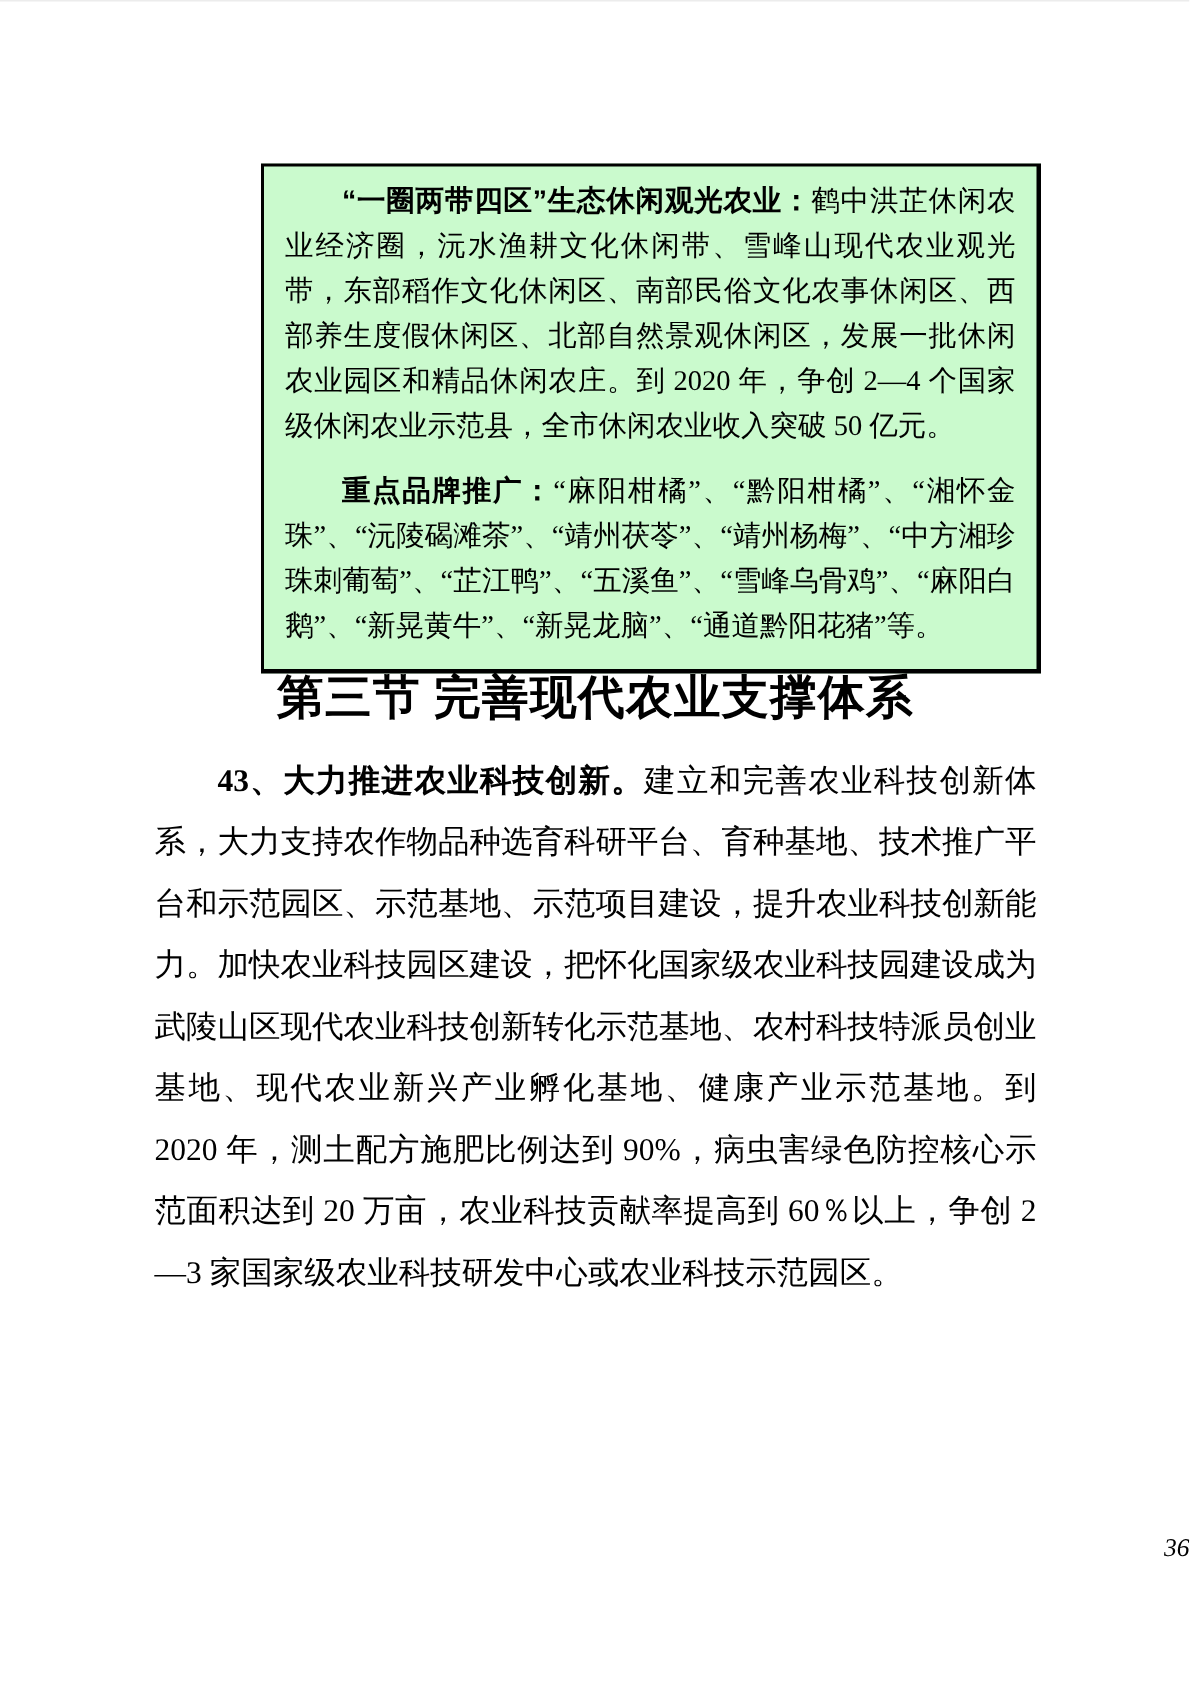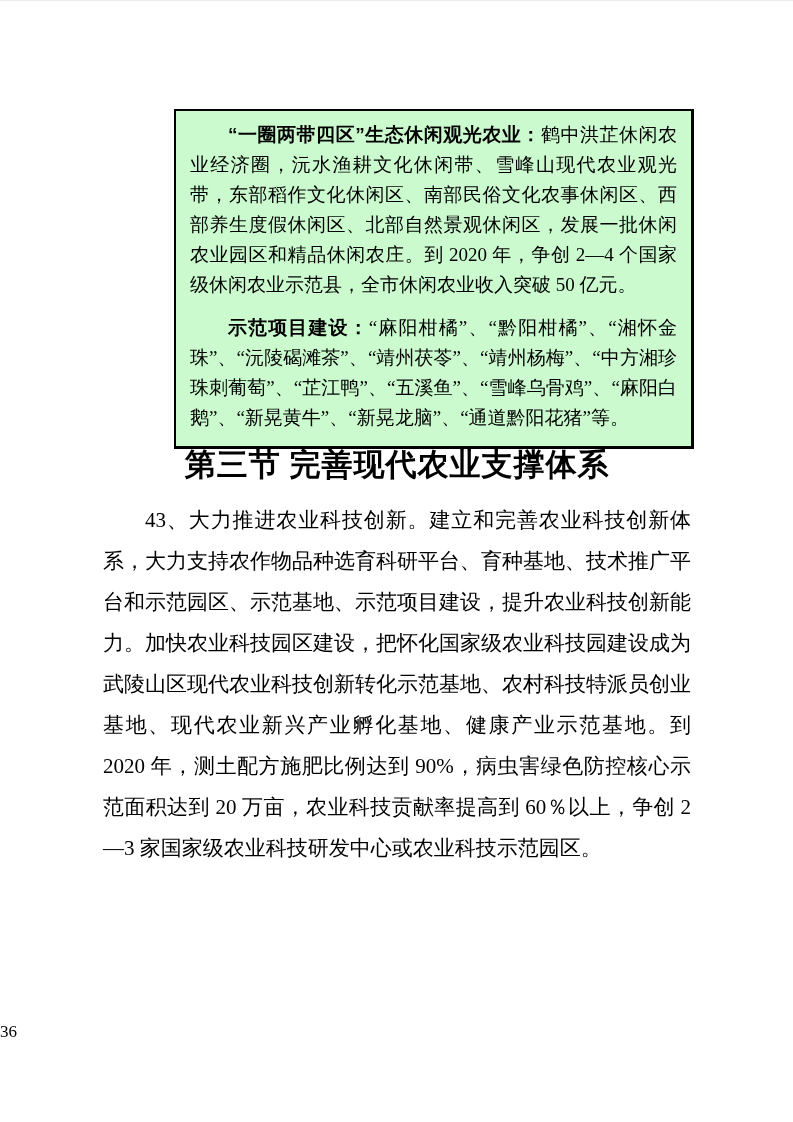--- a/index.html
+++ b/index.html
@@ -55,41 +55,42 @@
     top: 499px;
     width: 588px;
   }
   .body-text p {
     margin: 0;
     font-size: 21px;
     line-height: 41px;
     text-align: justify;
     text-indent: 2em;
   }
-  .body-text .lead { font-weight: normal; }
+  .body-text .lead { font-weight: bold; }
   .page-number {
     position: absolute;
     left: 0;
     top: 1021px;
     width: 100%;
-    text-align: left;
+    text-align: right;
     font-size: 17px;
+    font-style: italic;
   }
 </style>
 </head>
 <body>
 
 <div class="page">
 
   <div class="callout">
     <p>
       <span class="lead">“一圈两带四区”生态休闲观光农业：</span><span>鹤中洪芷休闲农业经济圈，沅水渔耕文化休闲带、雪峰山现代农业观光带，东部稻作文化休闲区、南部民俗文化农事休闲区、西部养生度假休闲区、北部自然景观休闲区，发展一批休闲农业园区和精品休闲农庄。到 2020 年，争创 2—4 个国家级休闲农业示范县，全市休闲农业收入突破 50 亿元。</span>
     </p>
     <p>
-      <span class="lead">示范项目建设：</span><span>“麻阳柑橘”、“黔阳柑橘”、“湘怀金珠”、“沅陵碣滩茶”、“靖州茯苓”、“靖州杨梅”、“中方湘珍珠刺葡萄”、“芷江鸭”、“五溪鱼”、“雪峰乌骨鸡”、“麻阳白鹅”、“新晃黄牛”、“新晃龙脑”、“通道黔阳花猪”等。</span>
+      <span class="lead">重点品牌推广：</span><span>“麻阳柑橘”、“黔阳柑橘”、“湘怀金珠”、“沅陵碣滩茶”、“靖州茯苓”、“靖州杨梅”、“中方湘珍珠刺葡萄”、“芷江鸭”、“五溪鱼”、“雪峰乌骨鸡”、“麻阳白鹅”、“新晃黄牛”、“新晃龙脑”、“通道黔阳花猪”等。</span>
     </p>
   </div>
 
   <h2 class="section-heading">第三节  完善现代农业支撑体系</h2>
 
   <div class="body-text">
     <p>
       <span class="lead">43、大力推进农业科技创新。</span><span>建立和完善农业科技创新体系，大力支持农作物品种选育科研平台、育种基地、技术推广平台和示范园区、示范基地、示范项目建设，提升农业科技创新能力。加快农业科技园区建设，把怀化国家级农业科技园建设成为武陵山区现代农业科技创新转化示范基地、农村科技特派员创业基地、现代农业新兴产业孵化基地、健康产业示范基地。到 2020 年，测土配方施肥比例达到 90%，病虫害绿色防控核心示范面积达到 20 万亩，农业科技贡献率提高到 60％以上，争创 2—3 家国家级农业科技研发中心或农业科技示范园区。</span>
     </p>
   </div>

